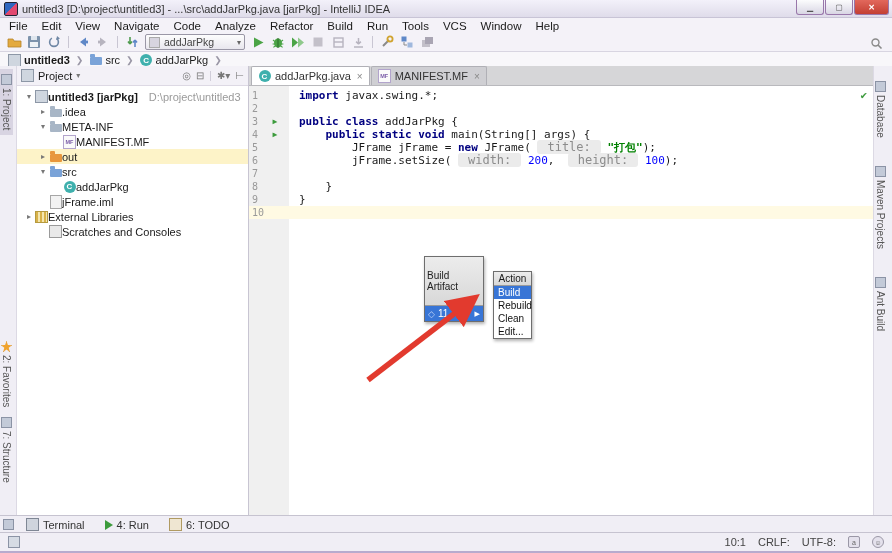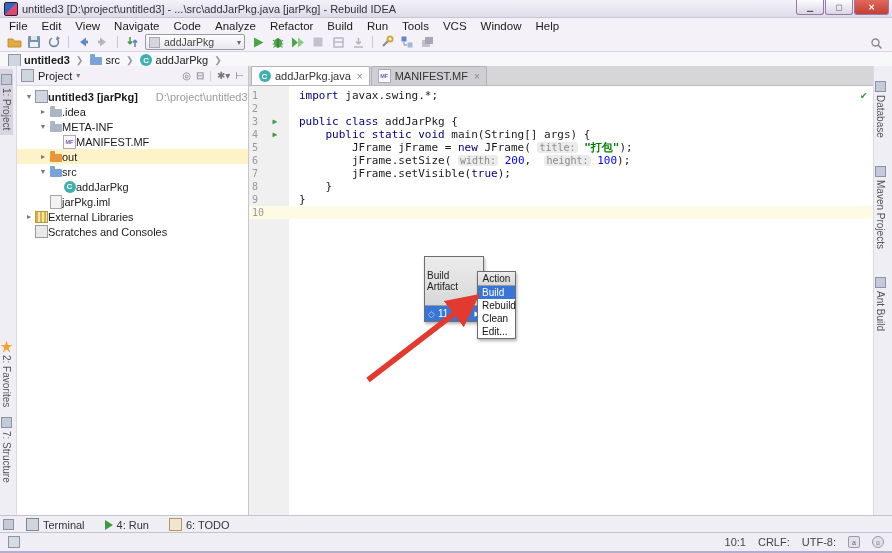--- a/index.html
+++ b/index.html
@@ -48,21 +48,21 @@
   .project-panel{width:231px;flex:none;background:#fff;border-right:1px solid #c8c5d2;display:flex;flex-direction:column}
   .pp-header{height:19px;background:#f3f1f7;border-bottom:1px solid #ddd9e4;display:flex;align-items:center;padding:0 4px;font-size:11px}
   .pp-title{display:flex;align-items:center;gap:4px}
   .pp-tools{margin-left:auto;display:flex;align-items:center;gap:5px;color:#777;font-size:10px}
   .pp-tree{flex:1;overflow:hidden;padding-top:3px}
   .tree-row{height:15px;display:flex;align-items:center;white-space:nowrap;cursor:default}
   .tree-row.hl{background:#fdf3c8}
   .tr-chev{width:12px;flex:none;text-align:center;color:#777;font-size:8px}
   .tr-label{margin-left:0}
   .tr-label.b{font-weight:bold}
-  .tr-path{color:#9a9a9a;margin-left:18px}
+  .tr-path{color:#9a9a9a;margin-left:11px}
 
   
   .ti{width:13px;height:13px;display:inline-flex;align-items:center;justify-content:center;flex:none;position:relative}
   .fold{width:12px;height:8px;border-radius:1px;position:relative;margin-top:2px}
   .fold::before{content:"";position:absolute;top:-3px;left:0;width:5px;height:3px;border-radius:1px 1px 0 0;background:inherit}
   .f-gray{background:#a8b6c6}.f-blue{background:#7aa3d8}.f-orange{background:#e8973d}
   .ti-class{width:12px;height:12px;border-radius:50%;background:#3fb0ad;color:#fff;font-size:8px;font-weight:bold;
             display:flex;align-items:center;justify-content:center}
   .ti-mf{width:11px;height:12px;background:#fafafa;border:1px solid #b2a4cc;color:#7a5ca8;font-size:5.5px;font-weight:bold;
          display:flex;align-items:center;justify-content:center}
@@ -79,36 +79,36 @@
   .etab.active{background:#fff;font-weight:normal}
   .etab .x{color:#888;font-size:10px;margin-left:2px}
   .ecode{flex:1;background:linear-gradient(to right,#f0f0f0 40px,#fff 40px);font-family:"DejaVu Sans Mono",monospace;
          font-size:11px;line-height:13px;padding-top:3px;position:relative}
   .code-line{display:flex;height:13px}
   .code-line.caret{background:#fffae3}
   .gut{width:40px;flex:none;display:flex;align-items:center}
   .gut .ln{width:16px;text-align:left;padding-left:3px;color:#999;font-size:10px}
   .gut .ra{width:14px;text-align:center;color:#3c9b3c;font-size:8px;line-height:13px}
   .cl-code{white-space:pre;padding-left:10px}
-  .tk-k{color:#000080;font-weight:normal}
+  .tk-k{color:#000080;font-weight:bold}
   .tk-s{color:#008000;font-weight:bold}
   .tk-n{color:#0000ff}
-  .tk-h{color:#8c8c8c;background:#ebebeb;border-radius:3px;padding:0 2px;font-size:10px}
+  .tk-h{color:#8c8c8c;background:#ebebeb;border-radius:3px;padding:0 10px;font-size:12px}
   .insp-check{position:absolute;top:3px;right:6px;color:#3e9b3e;font-size:11px}
   .hscroll-grip{position:absolute;left:508px;bottom:-19px;width:360px;height:5px;
     background:repeating-linear-gradient(90deg,#b9b9b9 0 60px,transparent 60px 95px);opacity:.7}
 
   
   .popup{position:absolute;font-size:10px;z-index:30}
   .bp-main{left:424px;top:256px;width:58px;border:1px solid #6e6e6e;background:#fff;box-shadow:1px 2px 3px rgba(0,0,0,.3)}
   .bp-title{background:linear-gradient(#ececec,#d8d8d8);border-bottom:1px solid #9a9a9a;text-align:left;padding:13px 2px;color:#222}
   .bp-item{display:flex;align-items:center;background:#3875d6;color:#fff;padding:2px 3px}
   .bp-item .dia{color:#bcd0f5;font-size:9px;margin-right:3px}
   .bp-item .sub-arrow{margin-left:auto;font-size:7px}
-  .bp-sub{left:477px;top:271px;width:37px;border:1px solid #6e6e6e;background:#fff;box-shadow:1px 2px 3px rgba(0,0,0,.3)}
+  .bp-sub{left:493px;top:271px;width:37px;border:1px solid #6e6e6e;background:#fff;box-shadow:1px 2px 3px rgba(0,0,0,.3)}
   .bp-sub-title{background:linear-gradient(#ececec,#d8d8d8);border-bottom:1px solid #9a9a9a;text-align:center;padding:1px 2px}
   .bp-sub-item{padding:1px 4px;color:#111}
   .bp-sub-item.sel{background:#3875d6;color:#fff}
 
   .annot{position:absolute;left:0;top:0;width:892px;height:553px;pointer-events:none;z-index:40}
 
   
   .toolwin{position:absolute;left:0;right:0;bottom:20px;height:17px;background:#f0eef5;border-top:1px solid #c6c3d0;
            display:flex;align-items:center;font-size:11px;color:#333}
   .tw-corner{width:16px;display:flex;justify-content:center;flex:none}
@@ -124,21 +124,21 @@
   .sb-right{margin-left:auto;display:flex;align-items:flex-start;gap:12px;color:#444}
   .sb-mini{width:10px;height:10px;border:1px solid #9a97a6;border-radius:2px;background:#e4e1ec;font-size:7px;color:#666;
            display:flex;align-items:center;justify-content:center}
   .win-bottom-edge{position:absolute;left:0;right:0;bottom:0;height:2px;background:#b7abce}
 </style>
 </head>
 <body>
 
 <div class="titlebar">
   <span class="app-icon"></span>
-  <span>untitled3 [D:\project\untitled3] - ...\src\addJarPkg.java [jarPkg] - Rebuild IDEA</span>
+  <span>untitled3 [D:\project\untitled3] - ...\src\addJarPkg.java [jarPkg] - IntelliJ IDEA</span>
 </div>
 <div class="win-buttons">
   <span class="wbtn">▁</span>
   <span class="wbtn">▢</span>
   <span class="wbtn close">✕</span>
 </div>
 
 <div class="menubar" id="menubar">
     <span class="menu-item">File</span>
     <span class="menu-item">Edit</span>
@@ -374,30 +374,30 @@
           <span class="ti">
             <span class="ti-class">C</span>
           </span>
           <span class="tr-label">addJarPkg</span>
         </div>
         <div class="tree-row" style="padding-left: 20px;">
           <span class="tr-chev"></span>
           <span class="ti">
             <span class="ti-iml"></span>
           </span>
-          <span class="tr-label">jarPkg.iml</span>
+          <span class="tr-label">jFrame.iml</span>
         </div>
         <div class="tree-row" style="padding-left: 6px;">
           <span class="tr-chev">▸</span>
           <span class="ti">
             <span class="ti-lib"></span>
           </span>
           <span class="tr-label">External Libraries</span>
         </div>
-        <div class="tree-row" style="padding-left: 6px;">
+        <div class="tree-row" style="padding-left: 20px;">
           <span class="tr-chev"></span>
           <span class="ti">
             <span class="ti-scratch"></span>
           </span>
           <span class="tr-label">Scratches and Consoles</span>
         </div>
       </div>
   </div>
 
   <div class="editor">
@@ -460,21 +460,20 @@
             <span class="ln">6</span>
             <span class="ra"></span>
           </span>
           <span class="cl-code"><span class="tk-p">        jFrame.setSize( </span><span class="tk-h">width:</span><span class="tk-p"> </span><span class="tk-n">200</span><span class="tk-p">,  </span><span class="tk-h">height:</span><span class="tk-p"> </span><span class="tk-n">100</span><span class="tk-p">);</span></span>
         </div>
         <div class="code-line">
           <span class="gut">
             <span class="ln">7</span>
             <span class="ra"></span>
           </span>
-          <span class="cl-code"><span class="tk-p">        jFrame.setVisible(</span><span class="tk-k">true</span><span class="tk-p">);</span></span>
         </div>
         <div class="code-line">
           <span class="gut">
             <span class="ln">8</span>
             <span class="ra"></span>
           </span>
           <span class="cl-code"><span class="tk-p">    }</span></span>
         </div>
         <div class="code-line">
           <span class="gut">

